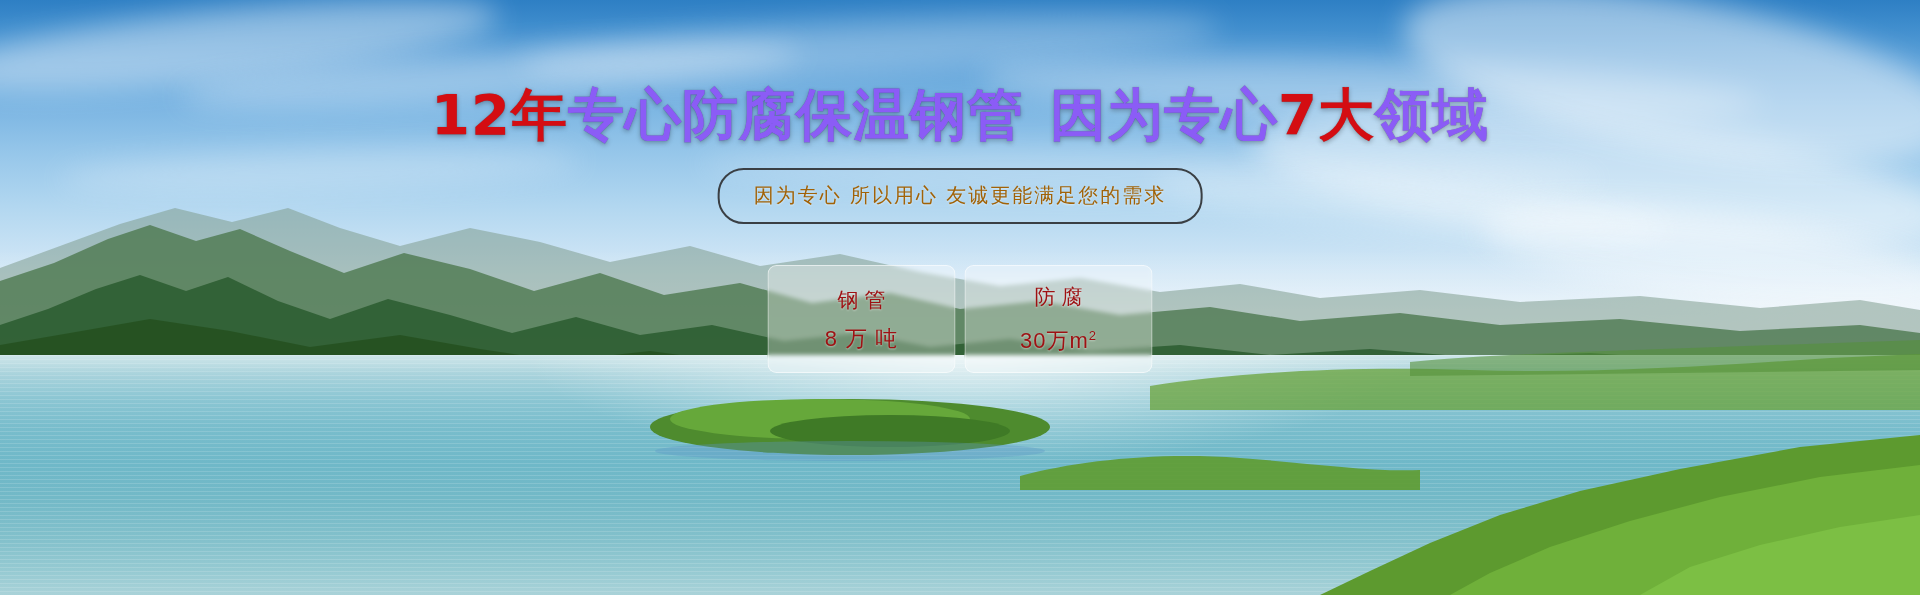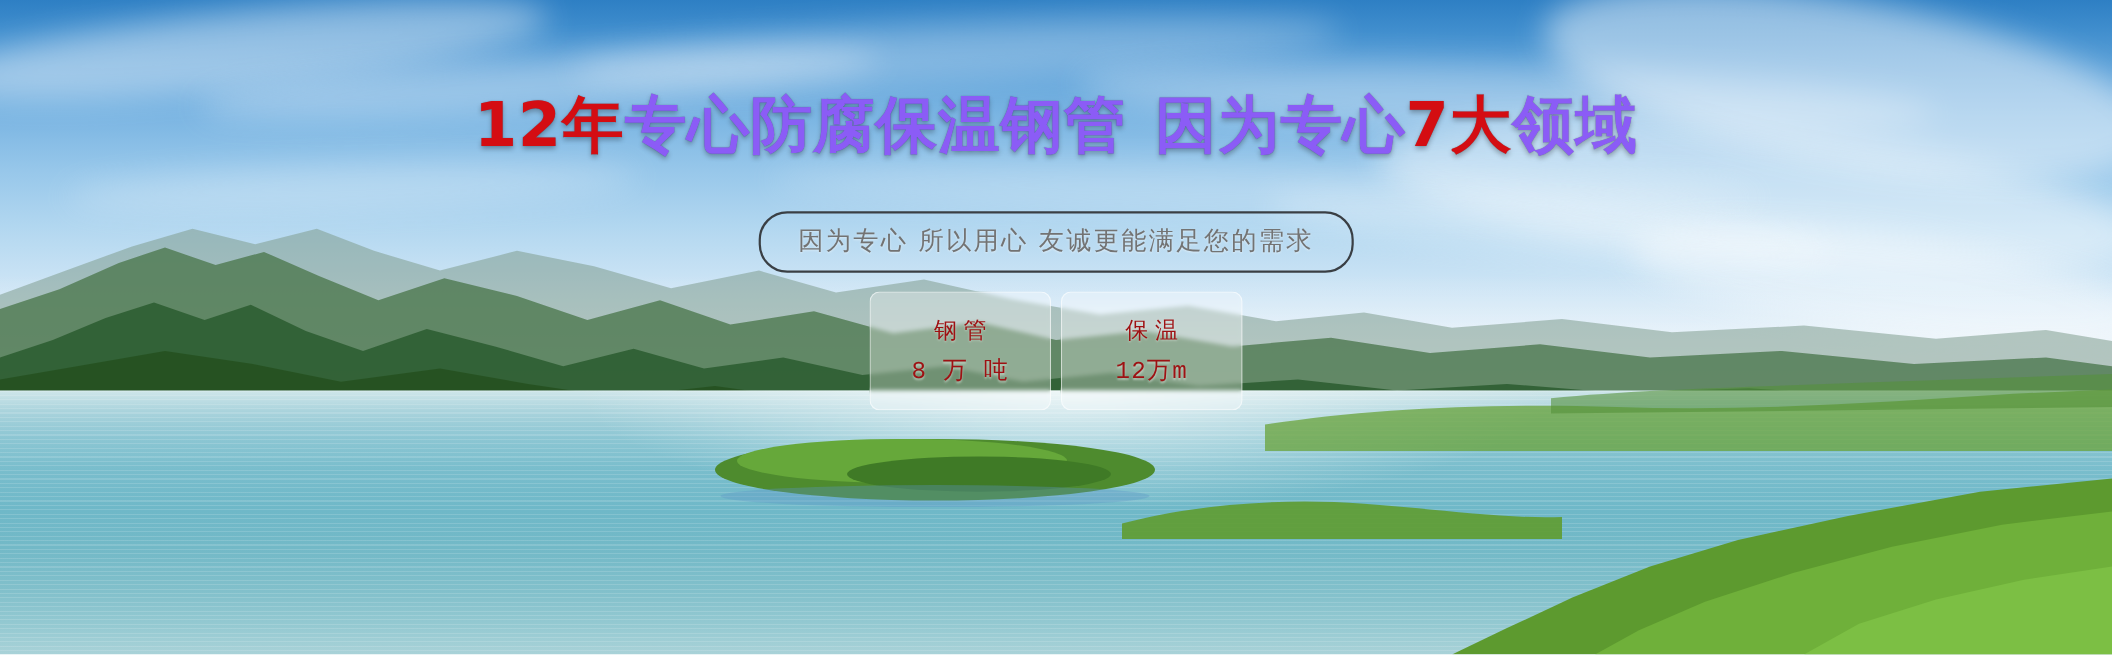--- a/index.html
+++ b/index.html
@@ -82,53 +82,52 @@
   .hl-red   { color:#d40d12; }
   .hl-dark  { color:#8b5cf6; }
   .hl-gap   { display:inline-block; width:26px; }
 
   .subpill {
     position:absolute; left:50%; top:168px; transform:translateX(-50%);
     padding:9px 34px 11px 34px;
     border:2px solid #3a3f44;
     border-radius:26px;
     font-family:"DejaVu Sans","Liberation Sans",sans-serif;
-    font-size:23px;
+    font-size:20px;
     line-height:32px;
-    color:#737373;
+    color:#a16207;
     letter-spacing:2px;
     white-space:nowrap;
     text-shadow:0 1px 2px rgba(255,255,255,.5);
-    margin-top:24px;
   }
 
   
   .cards {
     position:absolute; left:50%; top:265px; transform:translateX(-50%);
     display:flex; gap:9px;
   }
   .card {
-    width:165px; height:108px;
+    width:188px; height:108px;
     border-radius:9px;
     background:rgba(255,255,255,0.30);
     border:1px solid rgba(255,255,255,0.58);
     backdrop-filter:blur(2px);
     display:flex; flex-direction:column;
     align-items:center; justify-content:center;
     color:#9e1113;
     text-shadow:0 1px 2px rgba(255,255,255,.45);
   }
   .card-label {
     font-family:"DejaVu Sans","Liberation Sans",sans-serif;
     font-size:21px; line-height:26px; letter-spacing:6px;
     text-indent:6px;
     margin-bottom:13px;
   }
   .card-value {
-    font-family:Liberation Mono, monospace;
+    font-family:Liberation Sans, sans-serif;
     font-size:22px; line-height:26px; letter-spacing:1px;
   }
   .card-value sup { font-size:13px; vertical-align:super; }
 </style>
 </head>
 <body>
 
 <div class="banner">
 
   <div class="sky">
@@ -209,23 +208,23 @@
 
   <div class="cards">
 
     <div class="card">
       <div class="card-label">钢管</div>
       <div class="card-value">
         <span>8 万 吨</span>
       </div>
     </div>
 
-
     <div class="card">
-      <div class="card-label">保温</div>
+      <div class="card-label">防腐</div>
       <div class="card-value">
-        <span>12万m</span>
+        <span>30万m</span><sup>2</sup>
       </div>
     </div>
 
+
   </div>
 
 </div>
 
 </body></html>

